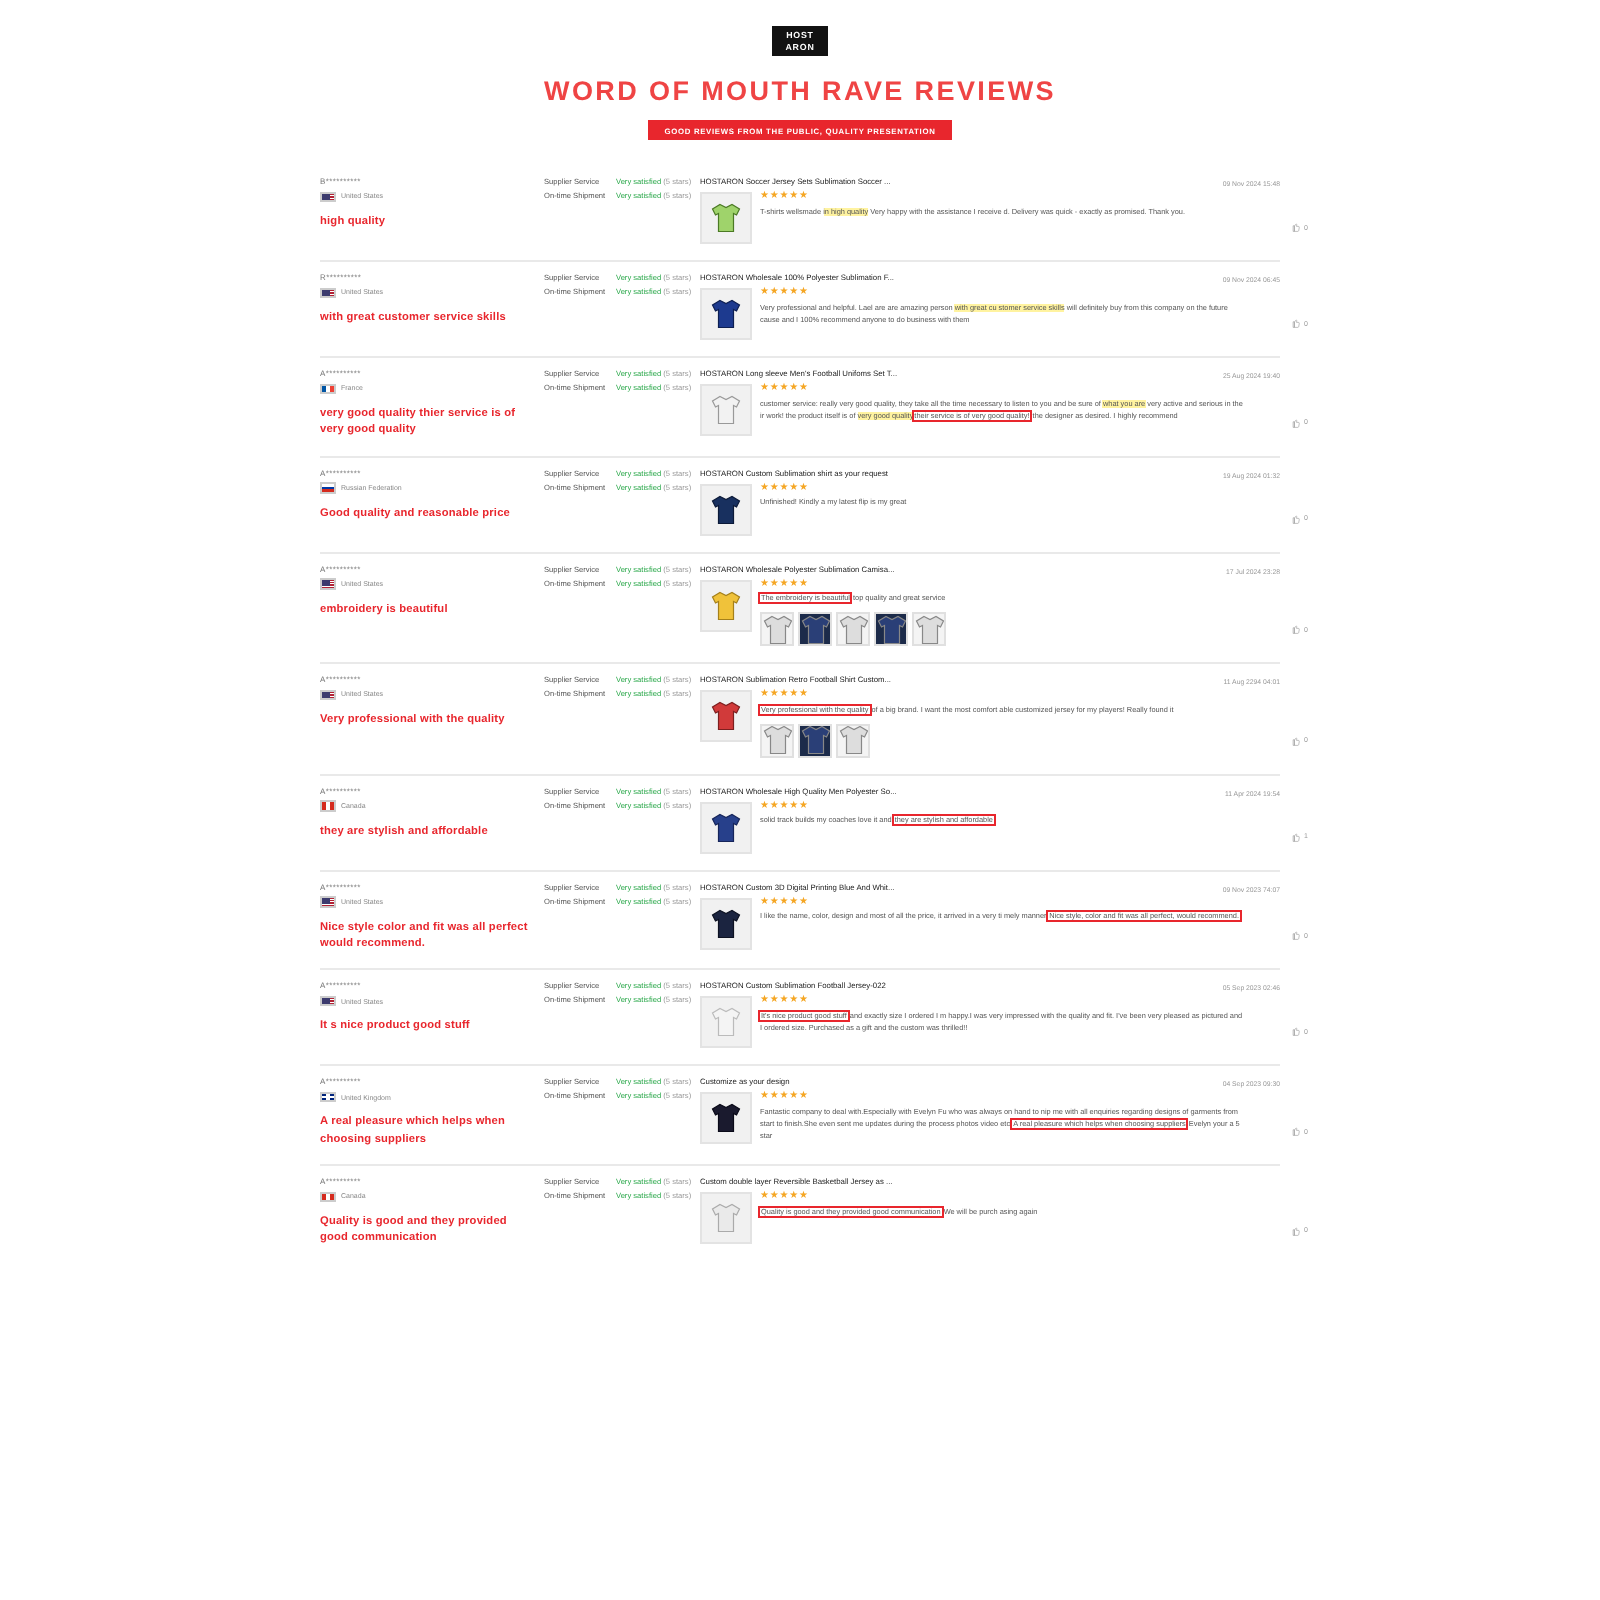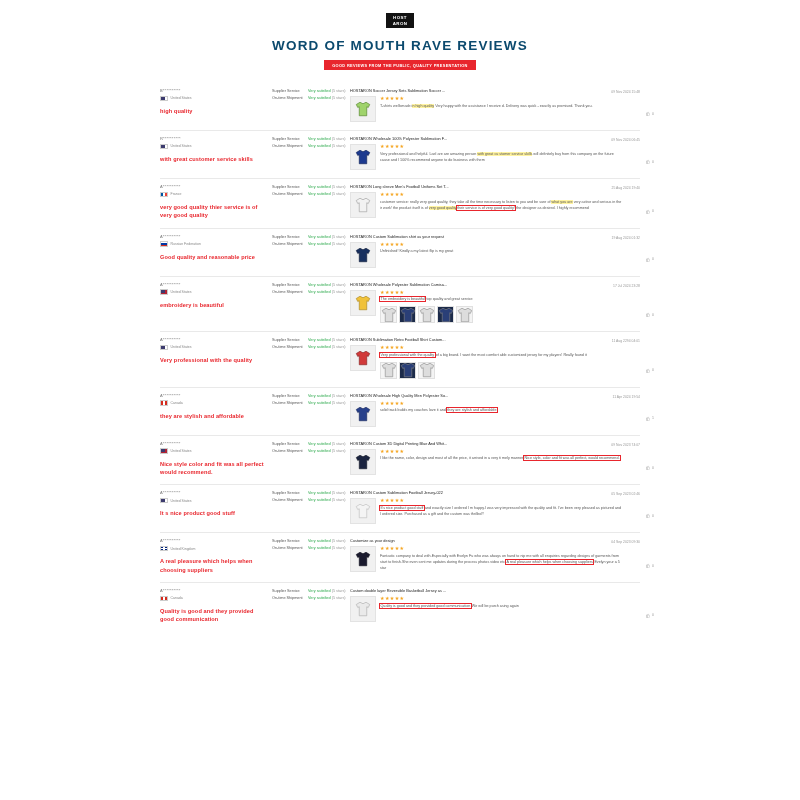--- a/index.html
+++ b/index.html
@@ -36,21 +36,21 @@
     letter-spacing: .4px;
     line-height: 1.25;
     font-size: 4.4px;
   }
   .logo .l1, .logo .l2 { display: block; }
   .title-wrap { text-align: center; margin-top: 10px; }
   .main-title {
     font-size: 13.5px;
     font-weight: bold;
     letter-spacing: 1.2px;
-    color: #0c4a6e;
+    color: #ef4444;
     font-family: "Liberation Sans", sans-serif;
   }
   .subtitle-pill {
     display: inline-block;
     margin-top: 7px;
     background: #e8262d;
     color: #ffffff;
     font-size: 3.9px;
     letter-spacing: .35px;
     padding: 2.6px 8px;

